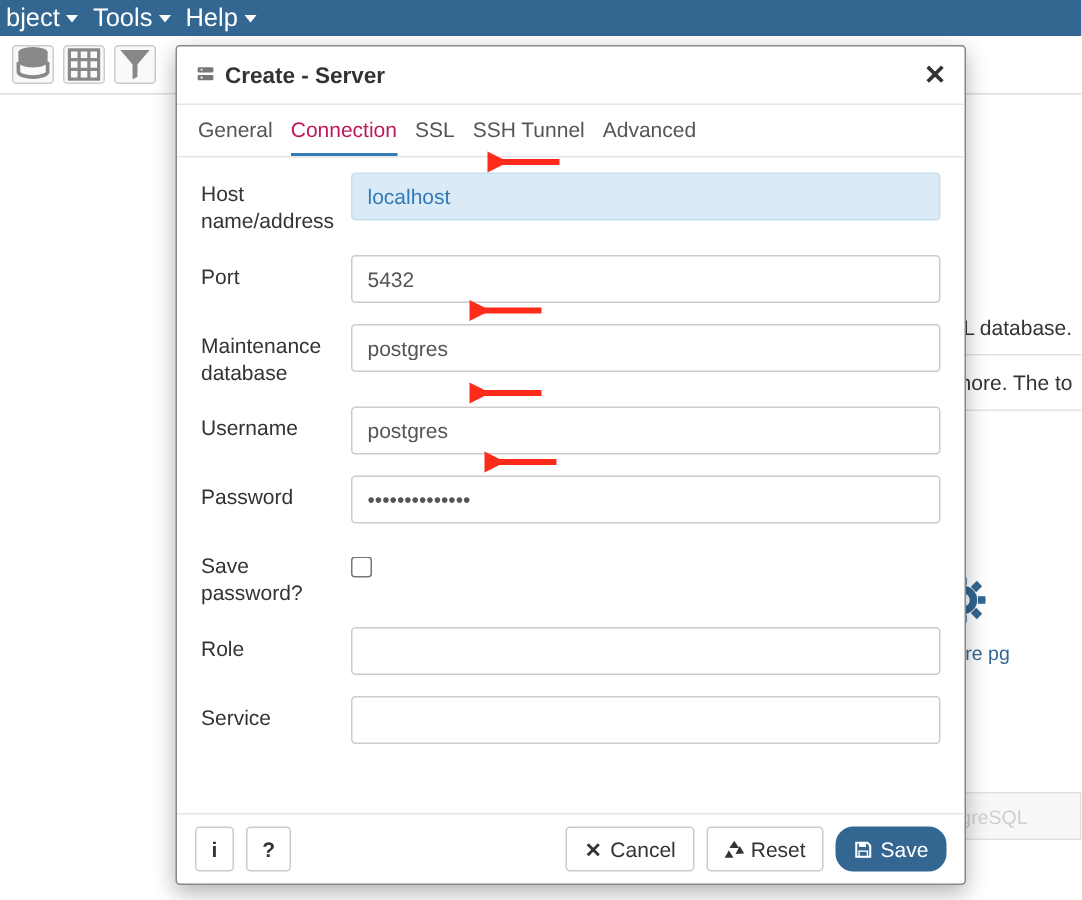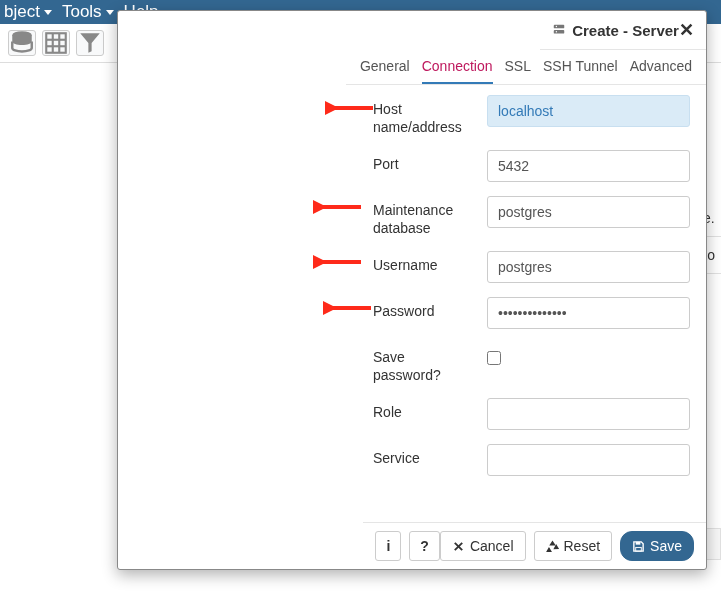--- a/index.html
+++ b/index.html
@@ -67,30 +67,29 @@
     position:absolute; bottom:40px; left:135px; right:0;
     height:32px; border:1px solid #e1e1e1; background:#f7f7f7;
     color:#d0cfcf; display:flex; align-items:center; justify-content:space-around;
     font-size:13px;
   }
 
   
   .modal {
     position: absolute;
     left: 117px;
-    top: 10px;
-    width: 590px;
+    top: 30px;
+    width: 527px;
     height: 560px;
     border: 1px solid #888;
     border-radius: 3px;
     background: #fff;
     box-shadow: 0 5px 15px rgba(0,0,0,.3);
     display:flex; flex-direction:column;
     z-index: 10;
-    align-items: flex-end;
   }
   .modal-header {
     padding: 8px 12px;
     display:flex; align-items:center; justify-content:space-between;
     border-bottom:1px solid #e5e5e5;
   }
   .modal-header .title { display:flex; align-items:center; gap:6px; font-weight:700; font-size:15px;}
   .modal-header .title svg { width:14px; height:14px; }
   .modal-header .close { font-size:18px; font-weight:700; cursor:pointer; }
 
@@ -99,21 +98,21 @@
   }
   .tabs .tab {
     padding-bottom:8px; cursor:pointer; color:#555; font-size:14px;
   }
   .tabs .tab.active { color:#be185d; border-bottom:2px solid #337ab7; }
 
   .modal-body {
     flex:1; overflow:auto; padding: 10px 16px 4px 16px;
   }
   .form-row {
-    display:flex; align-items:flex-start; gap:14px; margin-bottom:14px;
+    display:flex; align-items:flex-start; margin-bottom:14px;
   }
   .form-row label {
     width:100px; padding-top:6px; color:#333; font-size:14px; line-height:1.25;
   }
   .form-row .control { flex:1; }
   .form-row input[type="text"],
   .form-row input[type="password"] {
     width:100%; height:32px; padding:4px 10px;
     border:1px solid #ccc; border-radius:3px;
     font-size:14px; color:#555; background:#fff;

